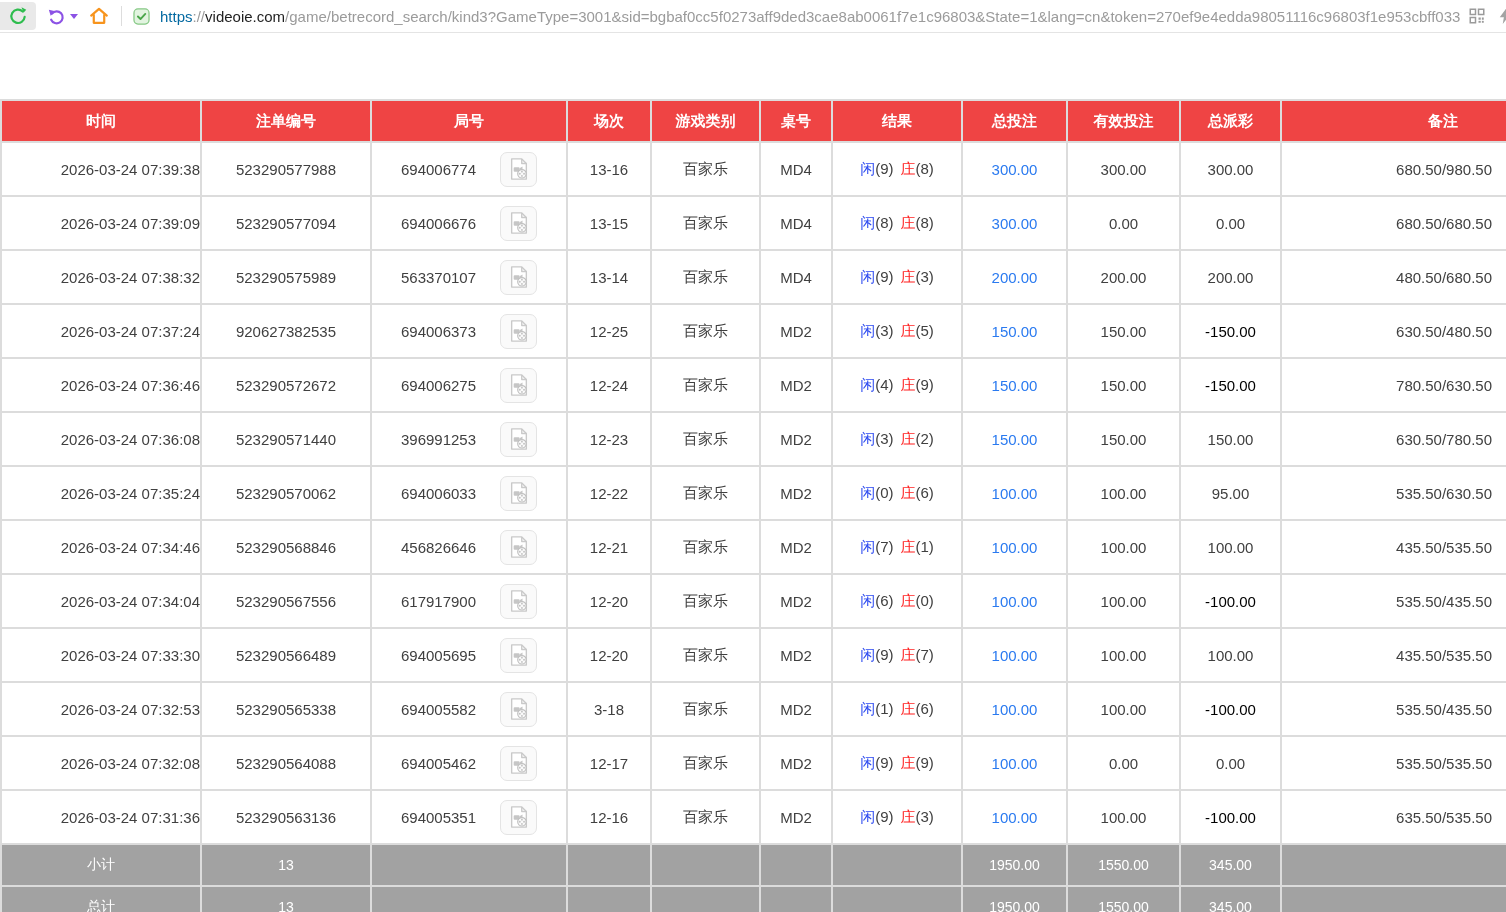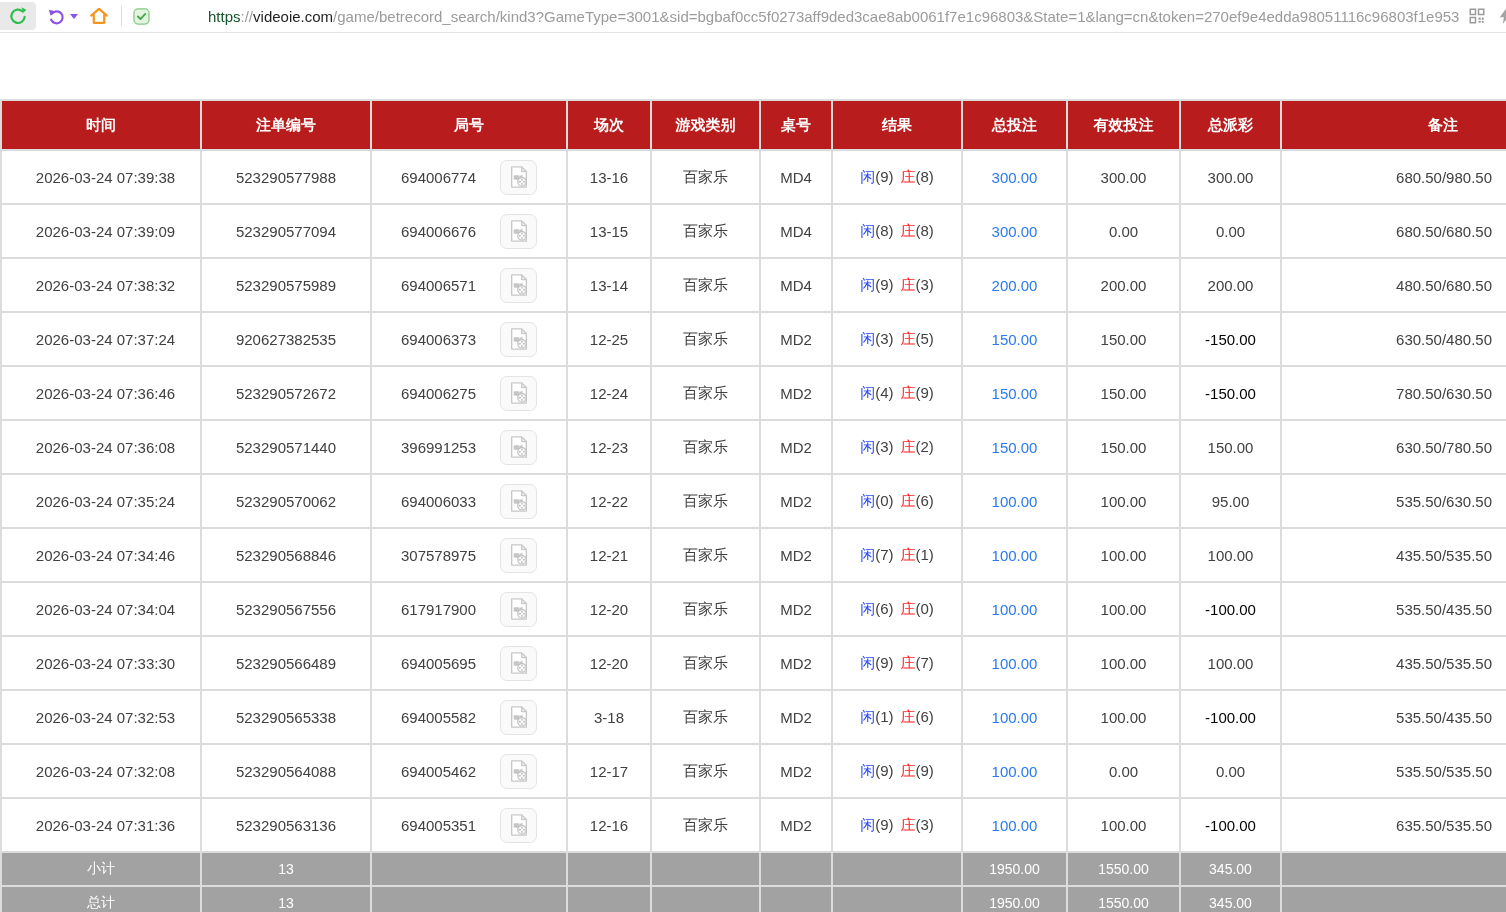--- a/index.html
+++ b/index.html
@@ -11,57 +11,57 @@
     background: #fff; white-space: nowrap; overflow: hidden; position: relative; }
   .tb-btn { display: flex; align-items: center; justify-content: center; height: 28px;
     padding: 0 5px; cursor: pointer; flex: 0 0 auto; }
   .refresh-box { background: #e9e9e9; border-radius: 0 4px 4px 0; width: 36px; margin-right: 6px; }
   .caret { width: 0; height: 0; border-left: 4px solid transparent; border-right: 4px solid transparent;
     border-top: 5px solid #8c52e5; margin-left: 3px; }
   .tb-sep { width: 1px; height: 20px; background: #ddd; margin: 0 10px 0 6px; flex: 0 0 auto; }
   .addr { display: flex; align-items: center; flex: 1 1 auto; overflow: hidden; cursor: text; }
   .shield { display: flex; align-items: center; margin-right: 9px; flex: 0 0 auto; }
   .url { font-size: 15px; letter-spacing: 0; overflow: hidden; text-overflow: clip; }
-  .url .scheme { color: #14532d; margin-left: 48px; }
+  .url .scheme { color: #0369a1; }
   .url .usep  { color: #9b9b9b; }
   .url .host  { color: #1f1f1f; text-align: right; }
   .url .path  { color: #9b9b9b; }
   .tb-right { display: flex; align-items: center; gap: 10px; flex: 0 0 auto; padding-left: 8px;
     margin-right: -8px; }
 
   
   .gap { height: 66px; }
   table.bet { width: 1506px; table-layout: fixed; border-collapse: separate; border-spacing: 2px;
     background: #dcdcdc; }
   col.c-time { width: 198px; } col.c-bet { width: 168px; } col.c-round { width: 194px; }
   col.c-sess { width: 82px; }  col.c-game { width: 107px; } col.c-tbl { width: 70px; }
   col.c-res { width: 128px; }  col.c-tot { width: 103px; }  col.c-val { width: 111px; }
   col.c-pay { width: 99px; }   col.c-rem { width: 228px; }
 
-  thead th { background: #b91c1c; color: #fff; font-size: 15px; font-weight: bold;
-    height: 48px; text-align: center; margin-left: 45px; }
+  thead th { background: #ef4444; color: #fff; font-size: 15px; font-weight: bold;
+    height: 40px; text-align: center; margin-left: 45px; }
   thead th.r-head { text-align: right; padding-right: 52px; }
 
   tbody td { background: #fff; color: #404040; font-size: 15px; height: 52px; text-align: center;
     vertical-align: middle; }
-  tbody td.l { text-align: center; padding-left: 9px; }
+  tbody td.l { text-align: right; padding-left: 9px; }
   tbody td.r { text-align: right; padding-right: 18px; }
   td.blue { color: #2a7af0; }
   td.neg  { color: #000000; }
   .rp { color: #2b49f0; }
   .rb { color: #ff2121; }
   .rs { color: #404040; }
   .sp { margin-right: 7px; }
 
   .round-wrap { display: inline-flex; align-items: center; gap: 24px; }
   .video-btn { width: 37px; height: 35px; border: 1px solid #e4e4e4; border-radius: 7px;
     background: #fafafa; display: inline-flex; align-items: center; justify-content: center;
     cursor: pointer; padding: 0; }
 
-  tfoot td { background: #a2a2a2; color: #fff; font-size: 14px; height: 32px; text-align: center;
+  tfoot td { background: #a2a2a2; color: #fff; font-size: 14px; height: 40px; text-align: center;
     vertical-align: middle; }
 </style>
 </head>
 <body>
 
 <div class="toolbar">
   <div class="tb-btn refresh-box">
     <svg width="20" height="20" viewBox="0 0 24 24">
       <path d="M20 13 A 8 8 0 1 1 17.6 6.6" fill="none" stroke="#2ebd4e" stroke-width="2.6" stroke-linecap="round"></path>
       <polygon points="16.2,1.6 18.6,8.2 21.9,4.4" fill="#2ebd4e"></polygon>
@@ -196,21 +196,21 @@
     <td class="blue">300.00</td>
     <td>0.00</td>
     <td>0.00</td>
     <td class="r">680.50/680.50</td>
   </tr>
       <tr>
     <td class="l">2026-03-24 07:38:32</td>
     <td>523290575989</td>
     <td>
       <span class="round-wrap">
-        <span>694006571</span>
+        <span>563370107</span>
         <button class="video-btn">
           <svg width="22" height="24" viewBox="0 0 24 26">
             <path d="M4 2 h11 l5 5 v17 h-16 z" fill="#fff" stroke="#c9c9c9" stroke-width="1.5" stroke-linejoin="round"></path>
             <path d="M15 2 v5 h5" fill="none" stroke="#c9c9c9" stroke-width="1.5" stroke-linejoin="round"></path>
             <rect x="6.2" y="11" width="6.4" height="5" rx="1" fill="#c6c6c6"></rect>
             <path d="M12.6 12.2 l3.2 -1.8 v6.2 l-3.2 -1.8 z" fill="#c6c6c6"></path>
             <circle cx="15.2" cy="18.2" r="4.6" fill="#fafafa" stroke="#c0c0c0" stroke-width="1.3"></circle>
             <circle cx="15.2" cy="15.9" r="1" fill="#c0c0c0"></circle>
             <circle cx="15.2" cy="20.5" r="1" fill="#c0c0c0"></circle>
             <circle cx="12.9" cy="18.2" r="1" fill="#c0c0c0"></circle>
@@ -346,21 +346,21 @@
     <td class="blue">100.00</td>
     <td>100.00</td>
     <td>95.00</td>
     <td class="r">535.50/630.50</td>
   </tr>
       <tr>
     <td class="l">2026-03-24 07:34:46</td>
     <td>523290568846</td>
     <td>
       <span class="round-wrap">
-        <span>307578975</span>
+        <span>456826646</span>
         <button class="video-btn">
           <svg width="22" height="24" viewBox="0 0 24 26">
             <path d="M4 2 h11 l5 5 v17 h-16 z" fill="#fff" stroke="#c9c9c9" stroke-width="1.5" stroke-linejoin="round"></path>
             <path d="M15 2 v5 h5" fill="none" stroke="#c9c9c9" stroke-width="1.5" stroke-linejoin="round"></path>
             <rect x="6.2" y="11" width="6.4" height="5" rx="1" fill="#c6c6c6"></rect>
             <path d="M12.6 12.2 l3.2 -1.8 v6.2 l-3.2 -1.8 z" fill="#c6c6c6"></path>
             <circle cx="15.2" cy="18.2" r="4.6" fill="#fafafa" stroke="#c0c0c0" stroke-width="1.3"></circle>
             <circle cx="15.2" cy="15.9" r="1" fill="#c0c0c0"></circle>
             <circle cx="15.2" cy="20.5" r="1" fill="#c0c0c0"></circle>
             <circle cx="12.9" cy="18.2" r="1" fill="#c0c0c0"></circle>

